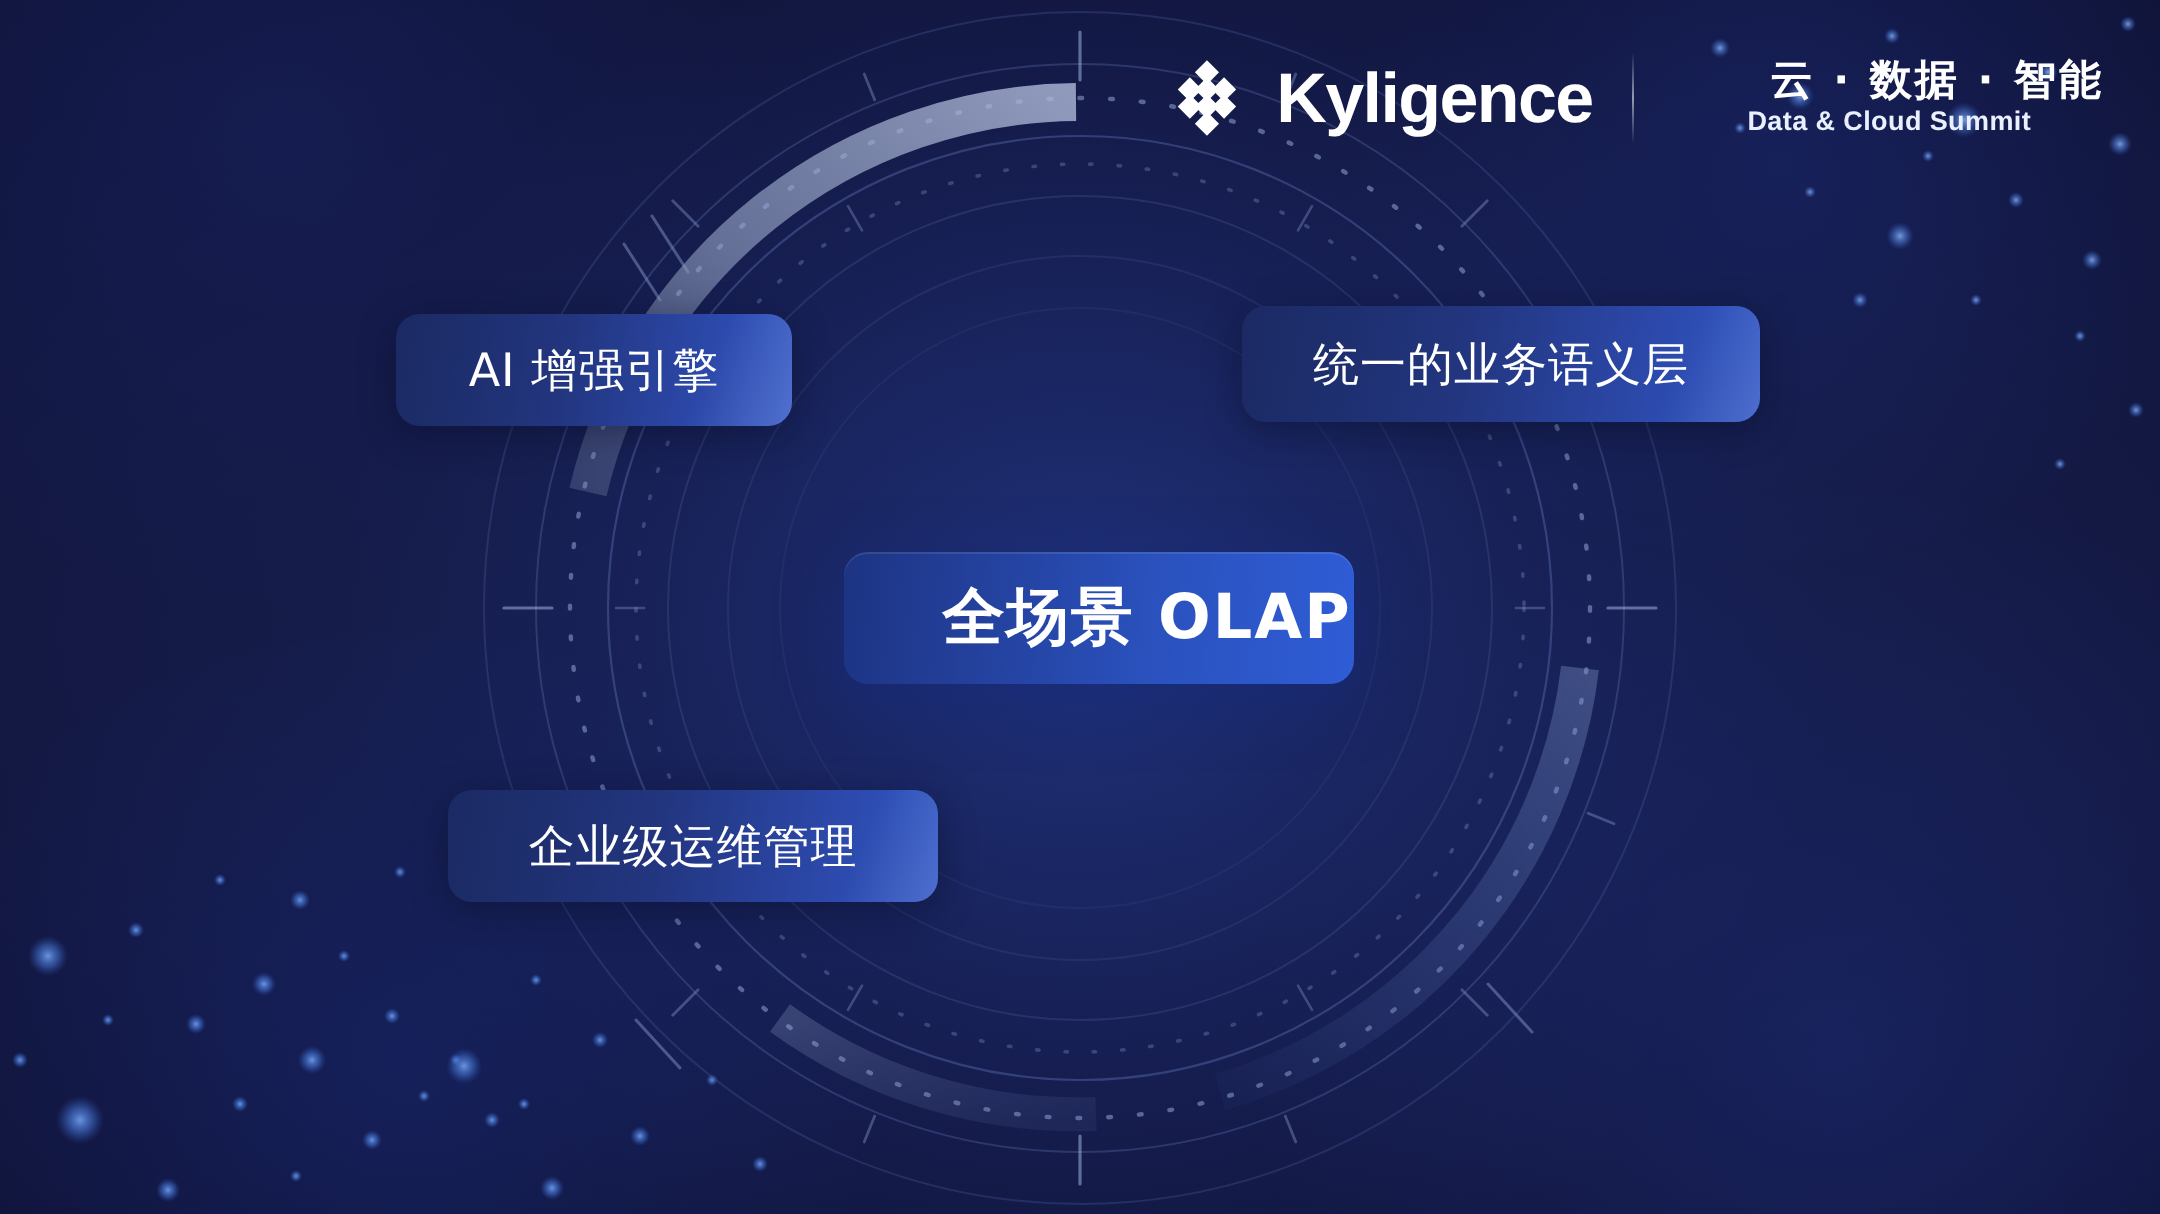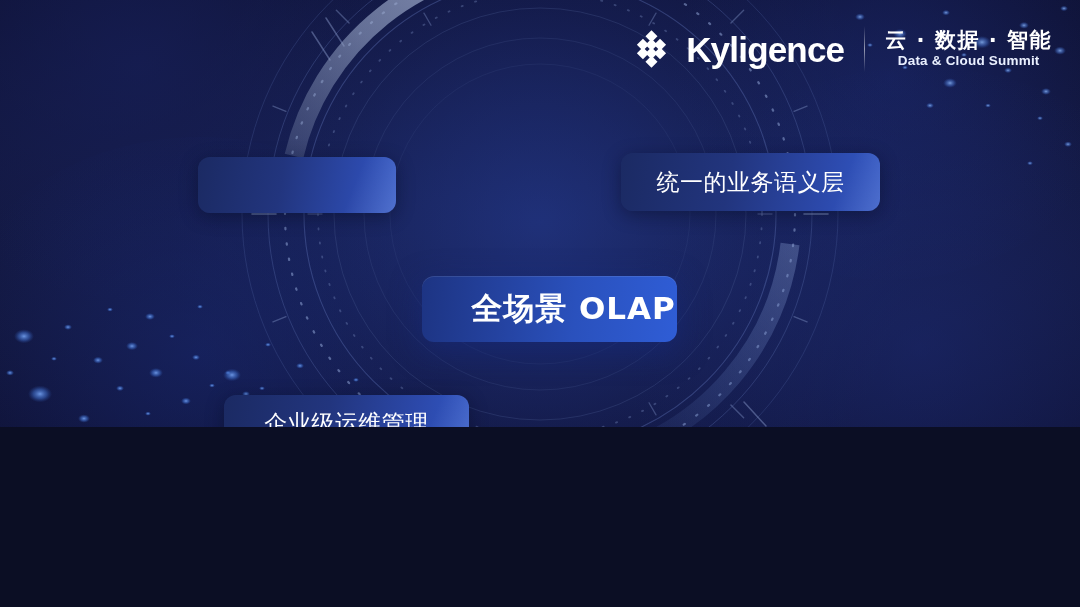--- a/index.html
+++ b/index.html
@@ -1,21 +1,21 @@
 <!DOCTYPE html>
 <html><head>
 <meta charset="utf-8">
 <title>Kyligence 全场景 OLAP</title>
 <style>
   * { margin:0; padding:0; box-sizing:border-box; }
   html,body { background:#0b0e24; }
 
   .slide{
     position:relative;
-    width:1080px; height:427px;
+    width:1080px; height:607px;
     overflow:hidden;
     font-family:"Liberation Sans","DejaVu Sans",sans-serif;
     background:
       radial-gradient(120% 95% at 50% 52%, #182255 0%, #141a45 38%, #10143a 64%, #0d1030 100%),
       #0d1030;
   }
 
   
   .glow{position:absolute;border-radius:50%;pointer-events:none;}
   .glow-center{
@@ -64,21 +64,21 @@
     font-family:"Liberation Sans","DejaVu Sans",sans-serif;
   }
   .brand-divider{
     width:1px; height:46px;
     background:linear-gradient(to bottom,rgba(255,255,255,0),rgba(255,255,255,.55),rgba(255,255,255,0));
     margin:0 4px;
   }
   .brand-sub{ display:flex; flex-direction:column; align-items:center; gap:3px; }
   .brand-sub-cn{
     font-size:21px; color:#ffffff; letter-spacing:1.5px; line-height:1;
-    font-family:"DejaVu Sans","Liberation Sans",sans-serif; font-weight:600;
+    font-family:"DejaVu Sans","Liberation Sans",sans-serif; font-weight:600;margin-left:48px;
   }
   .brand-sub-en{
     font-size:13.5px; color:#eaf0ff; letter-spacing:.2px; line-height:1; font-weight:700;
   }
 
   
   .pill{
     position:absolute; z-index:20;
     display:flex; align-items:center; justify-content:center;
     border-radius:12px;
@@ -291,20 +291,21 @@
     <span class="brand-name">Kyligence</span>
     <span class="brand-divider"></span>
     <span class="brand-sub">
       <span class="brand-sub-cn">云 · 数据 · 智能</span>
       <span class="brand-sub-en">Data &amp; Cloud Summit</span>
     </span>
   </div>
 
   <div class="pill pill-sat" id="pill-ai">
     <span class="sheen"></span>
+    <span class="txt">AI 增强引擎</span>
   </div>
 
   <div class="pill pill-sat" id="pill-semantic">
     <span class="sheen"></span>
     <span class="txt">统一的业务语义层</span>
   </div>
 
   <div class="pill pill-sat" id="pill-ops">
     <span class="sheen"></span>
     <span class="txt">企业级运维管理</span>

